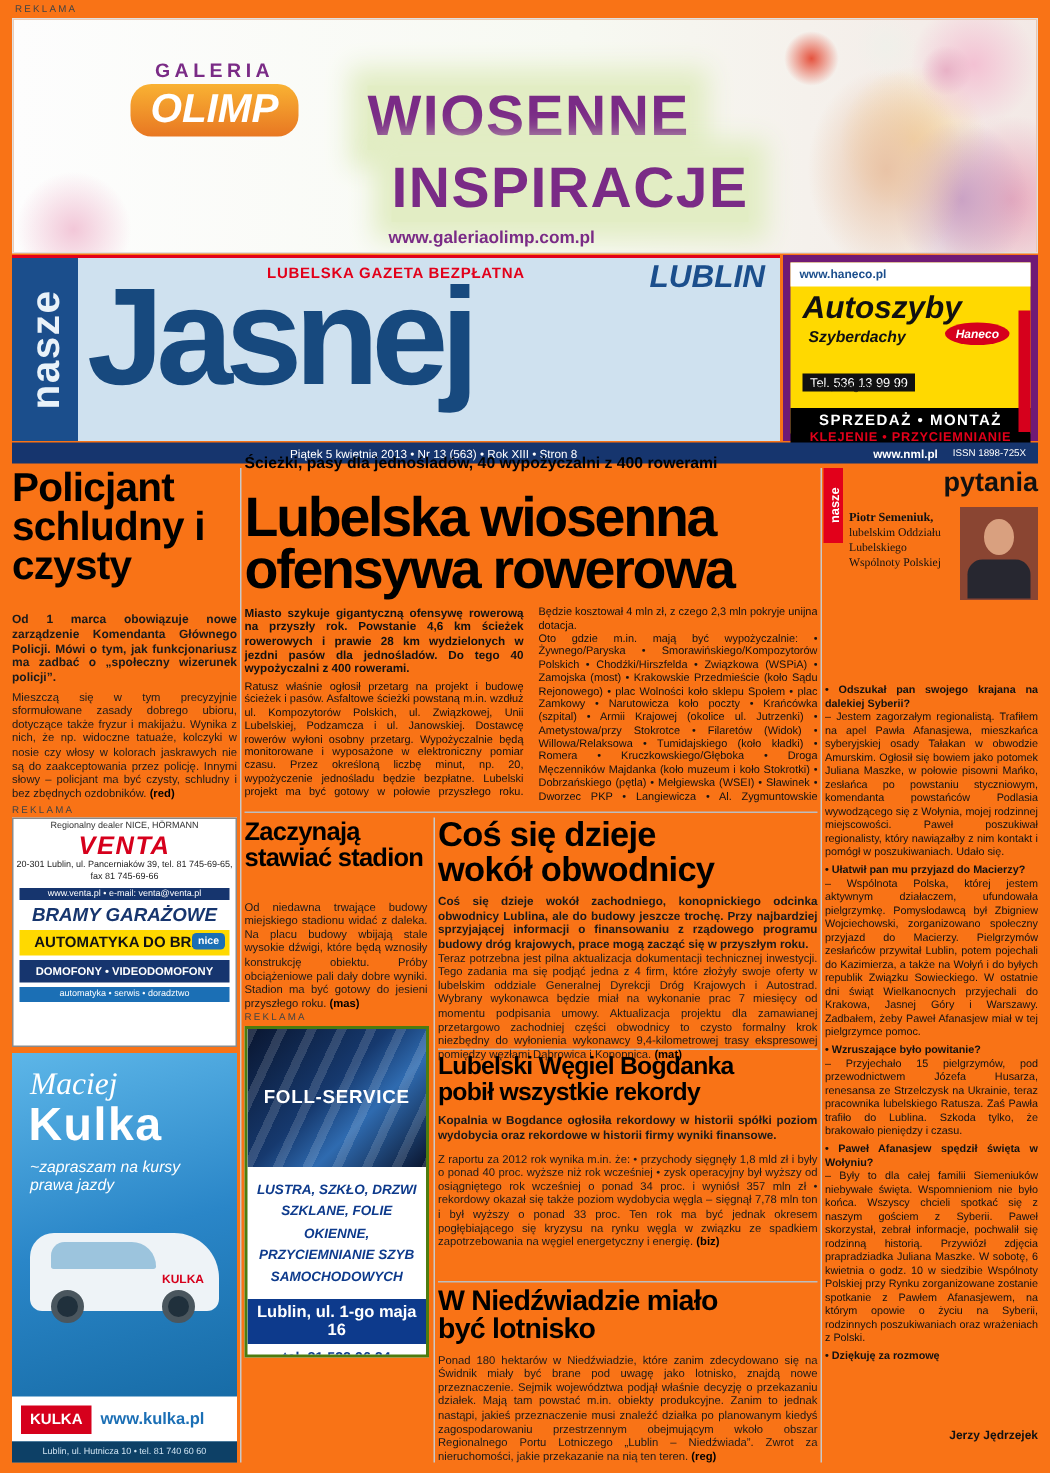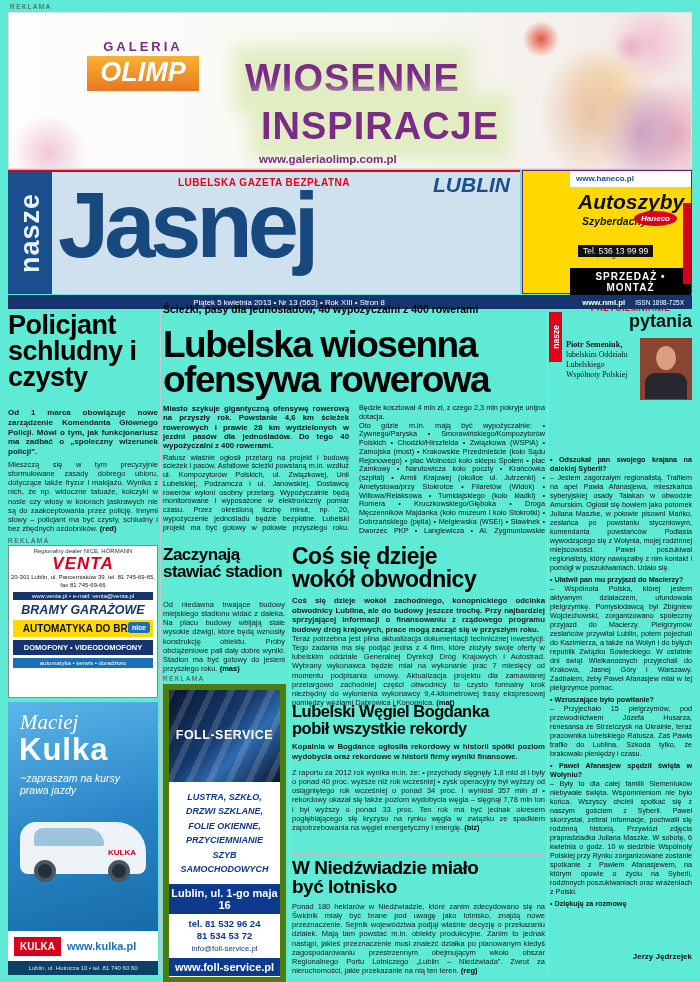--- a/index.html
+++ b/index.html
@@ -1,18 +1,18 @@
 <!DOCTYPE html>
 <html><head>
 <meta charset="utf-8">
 <style>
   * { margin:0; padding:0; box-sizing:border-box; }
   html,body { background:#e9e9e9; }
   .page {
-    position:relative; width:700px; height:982px; background:#5eead4;
+    position:relative; width:700px; height:982px; background:#f97316;
     font-family:"Liberation Sans", sans-serif; color:#111; overflow:hidden;
     margin:0 auto;
   }
   .abs { position:absolute; }
   .jtext { text-align:justify; line-height:1.22; font-size:7.5px; color:#1a1a1a; }
   .sig { font-weight:bold; color:#000; }
   .hl { font-weight:900; color:#000; letter-spacing:-0.5px; }
   .reklama { font-size:6.5px; letter-spacing:1.5px; color:#444; }
   .hairline-v { width:1px; background:#c9c9c9; }
   .hairline-h { height:1px; background:#bdbdbd; }
@@ -22,21 +22,21 @@
     background:
       radial-gradient(60px 60px at 640px 30px, #f3c1d3 0%, rgba(243,193,211,0) 70%),
       radial-gradient(70px 70px at 600px 80px, #f6d8a0 0%, rgba(246,216,160,0) 70%),
       radial-gradient(80px 80px at 665px 120px, #e8a9bd 0%, rgba(232,169,189,0) 70%),
       radial-gradient(55px 55px at 40px 140px, #f2c7d8 0%, rgba(242,199,216,0) 70%),
       linear-gradient(90deg, #fdfdfd 0%, #f7f9f2 55%, #f3e9e6 100%);
     border:1px solid #e0e0e0; }
   .olimp-logo { left:78px; top:26px; width:112px; text-align:center; }
   .olimp-galeria { color:#7a2b86; font-weight:bold; font-size:13px; letter-spacing:3px; }
   .olimp-name { margin-top:2px; background:linear-gradient(180deg,#f9b233,#e87722);
-    color:#fff; font-style:italic; font-weight:900; font-size:27px; padding:1px 8px 3px; }
+    color:#fff; font-style:italic; font-weight:900; font-size:27px; padding:1px 8px 3px;border-radius:14px; }
   .olimp-line { color:#7a2b86; font-weight:900; letter-spacing:1px;
     background:#e2edc4; box-shadow:0 0 16px 12px #e2edc4; }
   .olimp-line1 { left:236px; top:44px; font-size:38px; }
   .olimp-line2 { left:252px; top:92px; font-size:38px; }
   .olimp-url { left:250px; top:140px; color:#7a2b86; font-weight:bold; font-size:11.5px; }
   .olimp-model { right:0; top:0; width:210px; height:157px;
     background:
       radial-gradient(26px 26px at 60px 26px, #e5533f 0%, rgba(229,83,63,0) 70%),
       radial-gradient(30px 30px at 110px 18px, #f0f0ea 0%, rgba(240,240,234,0) 70%),
       radial-gradient(24px 24px at 150px 34px, #e8b1c6 0%, rgba(232,177,198,0) 70%),
@@ -50,21 +50,21 @@
   .nasze-strip { left:0; top:0; width:44px; height:122px; background:#1b4e8c;
     display:flex; align-items:center; justify-content:center; }
   .vert { writing-mode:vertical-rl; transform:rotate(180deg); }
   .nasze-strip span { color:#e9f2f9; font-weight:900; font-size:27px; letter-spacing:1px; }
   .mh-title { left:50px; top:10px; color:#17497e; font-weight:900; font-size:92px;
     line-height:0.95; letter-spacing:-5px; }
   .mh-tagline { left:170px; top:5px; color:#e2001a; font-weight:bold; font-size:10px; letter-spacing:0.5px; }
   .mh-city { right:10px; top:1px; color:#1b4e8c; font-weight:900; font-style:italic; font-size:21px; }
 
   
-  .haneco { left:522px; top:170px; width:170px; height:124px; border:1px solid #701a75; background:#ffd900;padding-left:47px; }
+  .haneco { left:522px; top:170px; width:170px; height:124px; border:5px solid #701a75; background:#ffd900; }
   .hn-top { height:16px; background:#fff; color:#1b4e8c; font-weight:bold; font-size:8px;
     line-height:16px; padding-left:6px; }
   .hn-main { position:relative; height:81px; }
   .hn-title { position:absolute; left:8px; top:3px; font-style:italic; font-weight:900; font-size:21px; color:#111; }
   .hn-sub { position:absolute; left:12px; top:28px; font-style:italic; font-weight:bold; font-size:10.5px; color:#111; }
   .hn-logo { position:absolute; right:14px; top:24px; background:#d6001c; color:#fff;
     font-style:italic; font-weight:bold; font-size:8px; padding:3px 7px; border-radius:50%; }
   .hn-tel { position:absolute; left:8px; top:46px; background:#111; color:#fff;
     font-weight:normal; font-size:8.5px; padding:1px 5px;margin-top:12px; }
   .hn-addr { position:absolute; left:8px; top:64px; font-size:7px; color:#111; }
@@ -127,21 +127,21 @@
   .main-body { left:163px; top:404px; width:382px; height:136px; overflow:hidden;
     column-count:2; column-gap:10px; font-size:7.3px; line-height:1.2; text-align:justify; }
   .main-body .lead { font-weight:bold; font-size:7.8px; margin-bottom:3px; }
 
   
   .stad-hl { left:163px; top:546px; width:122px; font-size:17px; line-height:1.0; }
   .stad-body { left:163px; top:600px; width:122px; }
   .rk3 { left:163px; top:675px; }
 
   
-  .foll { left:163px; top:684px; width:123px; height:299px; border:6px solid #4d7c0f; background:#fff; overflow:hidden; }
+  .foll { left:163px; top:684px; width:123px; height:221px; border:2px solid #4d7c0f; background:#fff; overflow:hidden; }
   .fl-top { height:92px; position:relative;
     background:
       repeating-linear-gradient(115deg, rgba(255,255,255,0.14) 0 6px, rgba(255,255,255,0) 6px 18px),
       linear-gradient(135deg,#0a1630 0%, #16396e 45%, #2f6bb0 65%, #0a1630 100%); }
   .fl-brand { position:absolute; left:0; right:0; top:38px; text-align:center;
     color:#fff; font-weight:900; font-size:12.5px; letter-spacing:0.5px; }
   .fl-serv { padding:8px 5px; color:#0d3a8c; font-weight:900; font-style:italic;
     font-size:9px; text-align:center; line-height:1.6; }
   .fl-bar { background:#0d3a8c; color:#fff; font-weight:bold; font-size:11px; text-align:center; padding:3px 0; }
   .fl-tel { color:#0d3a8c; font-weight:900; font-size:9.5px; text-align:center; padding:4px 0 0; }

